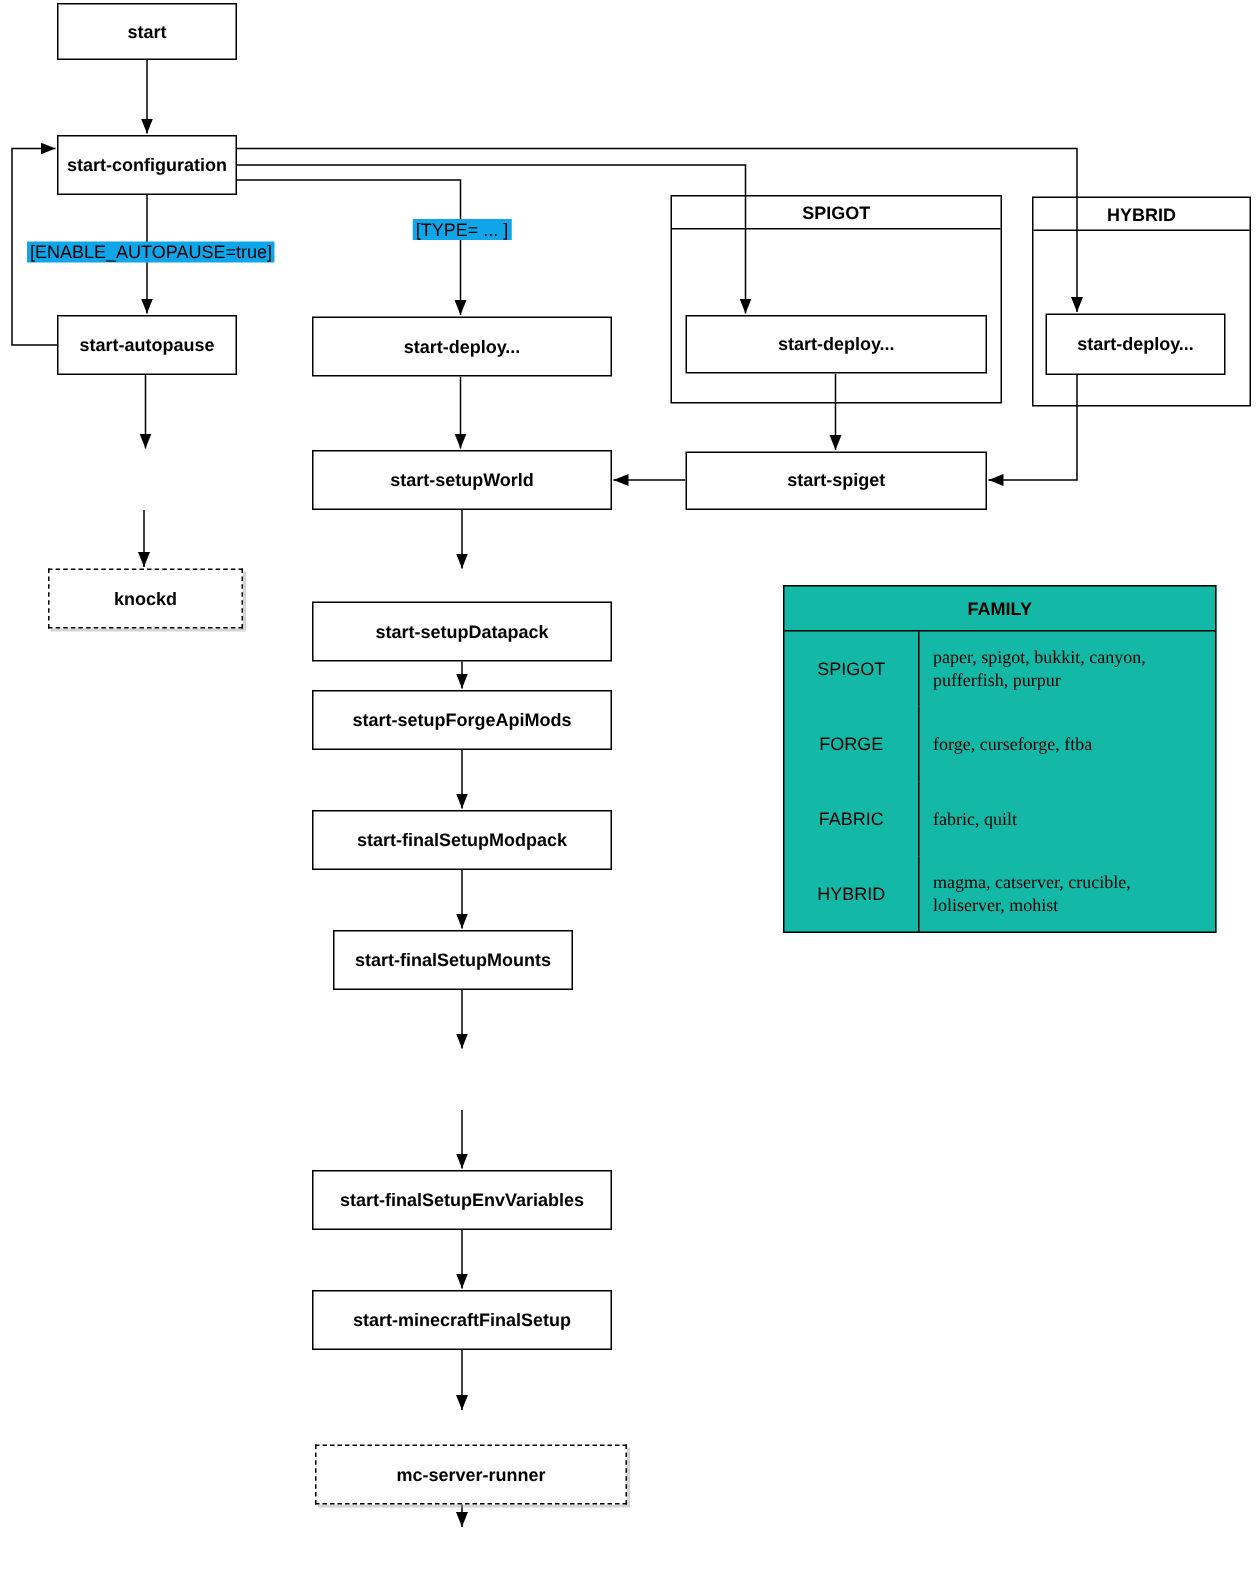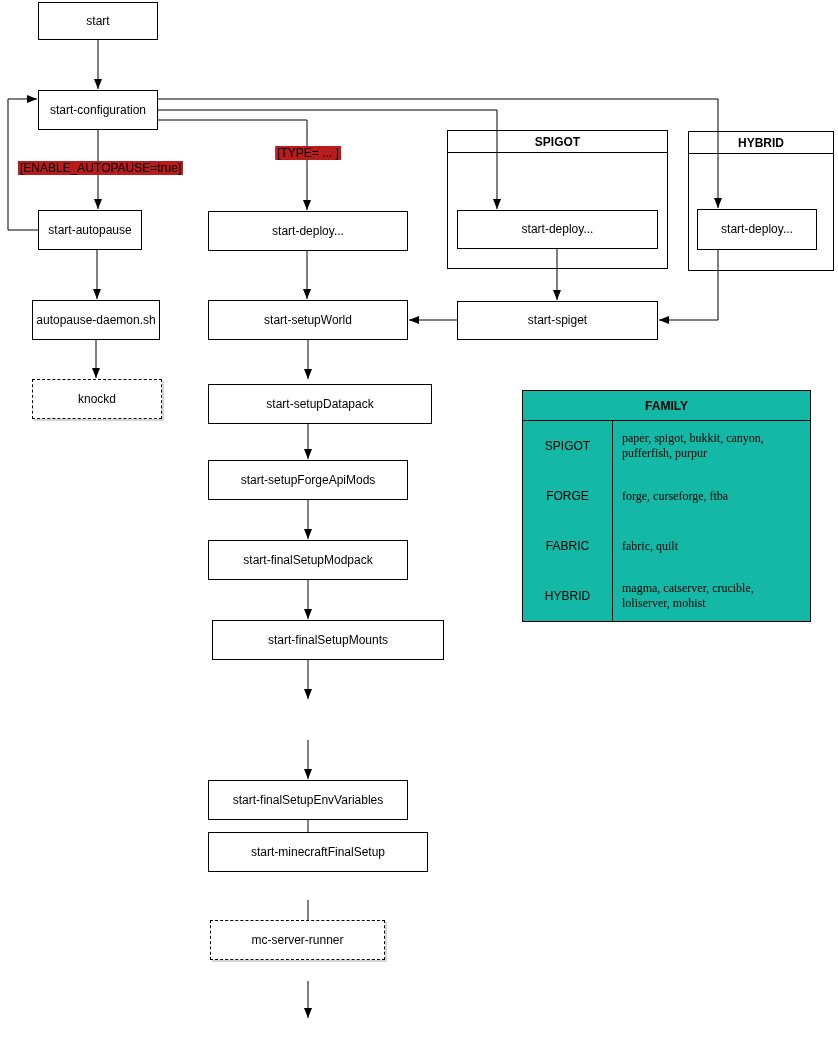--- a/index.html
+++ b/index.html
@@ -21,40 +21,41 @@
   .node {
     position: absolute;
     box-sizing: border-box;
     border: 1px solid #000000;
     background: #ffffff;
     display: flex;
     align-items: center;
     justify-content: center;
     text-align: left;
     line-height: 1.2;
+    font-weight: bold;
   }
   .node.dashed { border-style: dashed; box-shadow: 2px 2px 0 rgba(160,160,160,0.45); }
   .container-box {
     position: absolute;
     box-sizing: border-box;
     border: 1px solid #000000;
     background: transparent;
   }
   .container-title {
     box-sizing: border-box;
     border-bottom: 1px solid #000000;
     height: 22px;
     display: flex;
     align-items: center;
     justify-content: center;
     font-weight: bold;
   }
   .edge-label {
     position: absolute;
-    background: #b91c1c;
+    background: #0ea5e9;
     padding: 0 2px;
     white-space: nowrap;
     line-height: 14px;
   }
   .family-table {
     position: absolute;
     box-sizing: border-box;
     border: 1px solid #000000;
     background: #14b8a6;
     display: flex;
@@ -131,33 +132,32 @@
       <path d="M308 900 L308 940" marker-end="url(#arrow)"></path>
       <path d="M308 981 L308 1018" marker-end="url(#arrow)"></path>
     </g>
   </svg>
 
   <div class="edge-label" style="left:18px;top:161px;">[ENABLE_AUTOPAUSE=true]</div>
   <div class="edge-label" style="left:308px;top:146px;transform:translateX(-50%);">[TYPE= ... ]</div>
 
   <div class="node" style="left:38px;top:2px;width:120px;height:38px">start</div>
   <div class="node" style="left:38px;top:90px;width:120px;height:40px">start-configuration</div>
-  <div class="node" style="left:38px;top:210px;width:104px;height:40px">start-autopause</div>
-  <div class="node" style="left:32px;top:300px;width:128px;height:40px">autopause-daemon.sh</div>
+  <div class="node" style="left:38px;top:210px;width:120px;height:40px">start-autopause</div>
   <div class="node dashed" style="left:32px;top:379px;width:130px;height:40px">knockd</div>
 
   <div class="node" style="left:208px;top:211px;width:200px;height:40px">start-deploy...</div>
   <div class="node" style="left:208px;top:300px;width:200px;height:40px">start-setupWorld</div>
-  <div class="node" style="left:208px;top:384px;width:224px;height:40px">start-setupDatapack</div>
+  <div class="node" style="left:208px;top:401px;width:200px;height:40px">start-setupDatapack</div>
   <div class="node" style="left:208px;top:460px;width:200px;height:40px">start-setupForgeApiMods</div>
   <div class="node" style="left:208px;top:540px;width:200px;height:40px">start-finalSetupModpack</div>
-  <div class="node" style="left:212px;top:620px;width:232px;height:40px">start-finalSetupMounts</div>
+  <div class="node" style="left:222px;top:620px;width:160px;height:40px">start-finalSetupMounts</div>
   <div class="node" style="left:208px;top:780px;width:200px;height:40px">start-finalSetupEnvVariables</div>
-  <div class="node" style="left:208px;top:832px;width:220px;height:40px">start-minecraftFinalSetup</div>
-  <div class="node dashed" style="left:210px;top:920px;width:175px;height:40px">mc-server-runner</div>
+  <div class="node" style="left:208px;top:860px;width:200px;height:40px">start-minecraftFinalSetup</div>
+  <div class="node dashed" style="left:210px;top:963px;width:208px;height:40px">mc-server-runner</div>
 
   <div class="node" style="left:457px;top:210px;width:201px;height:39px">start-deploy...</div>
   <div class="node" style="left:697px;top:209px;width:120px;height:41px">start-deploy...</div>
   <div class="node" style="left:457px;top:301px;width:201px;height:39px">start-spiget</div>
 
   <div class="family-table" style="left:522px;top:390px;width:289px;height:232px">
     <div class="family-header">FAMILY</div>
     <div class="family-body">
       <div class="family-row">
         <div class="family-cell-name">SPIGOT</div>

